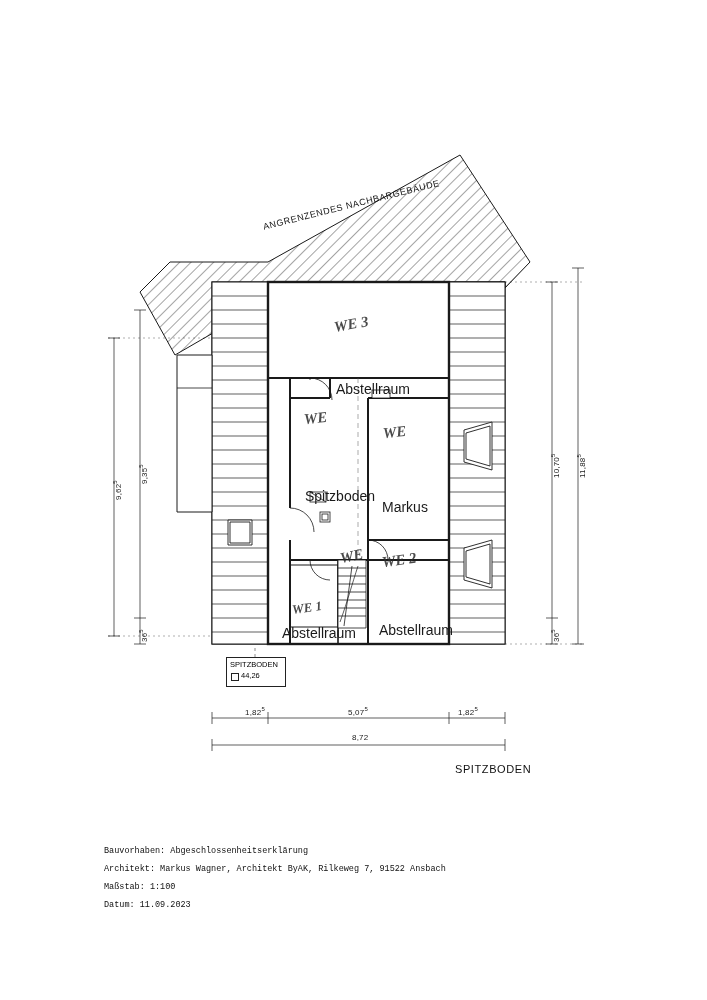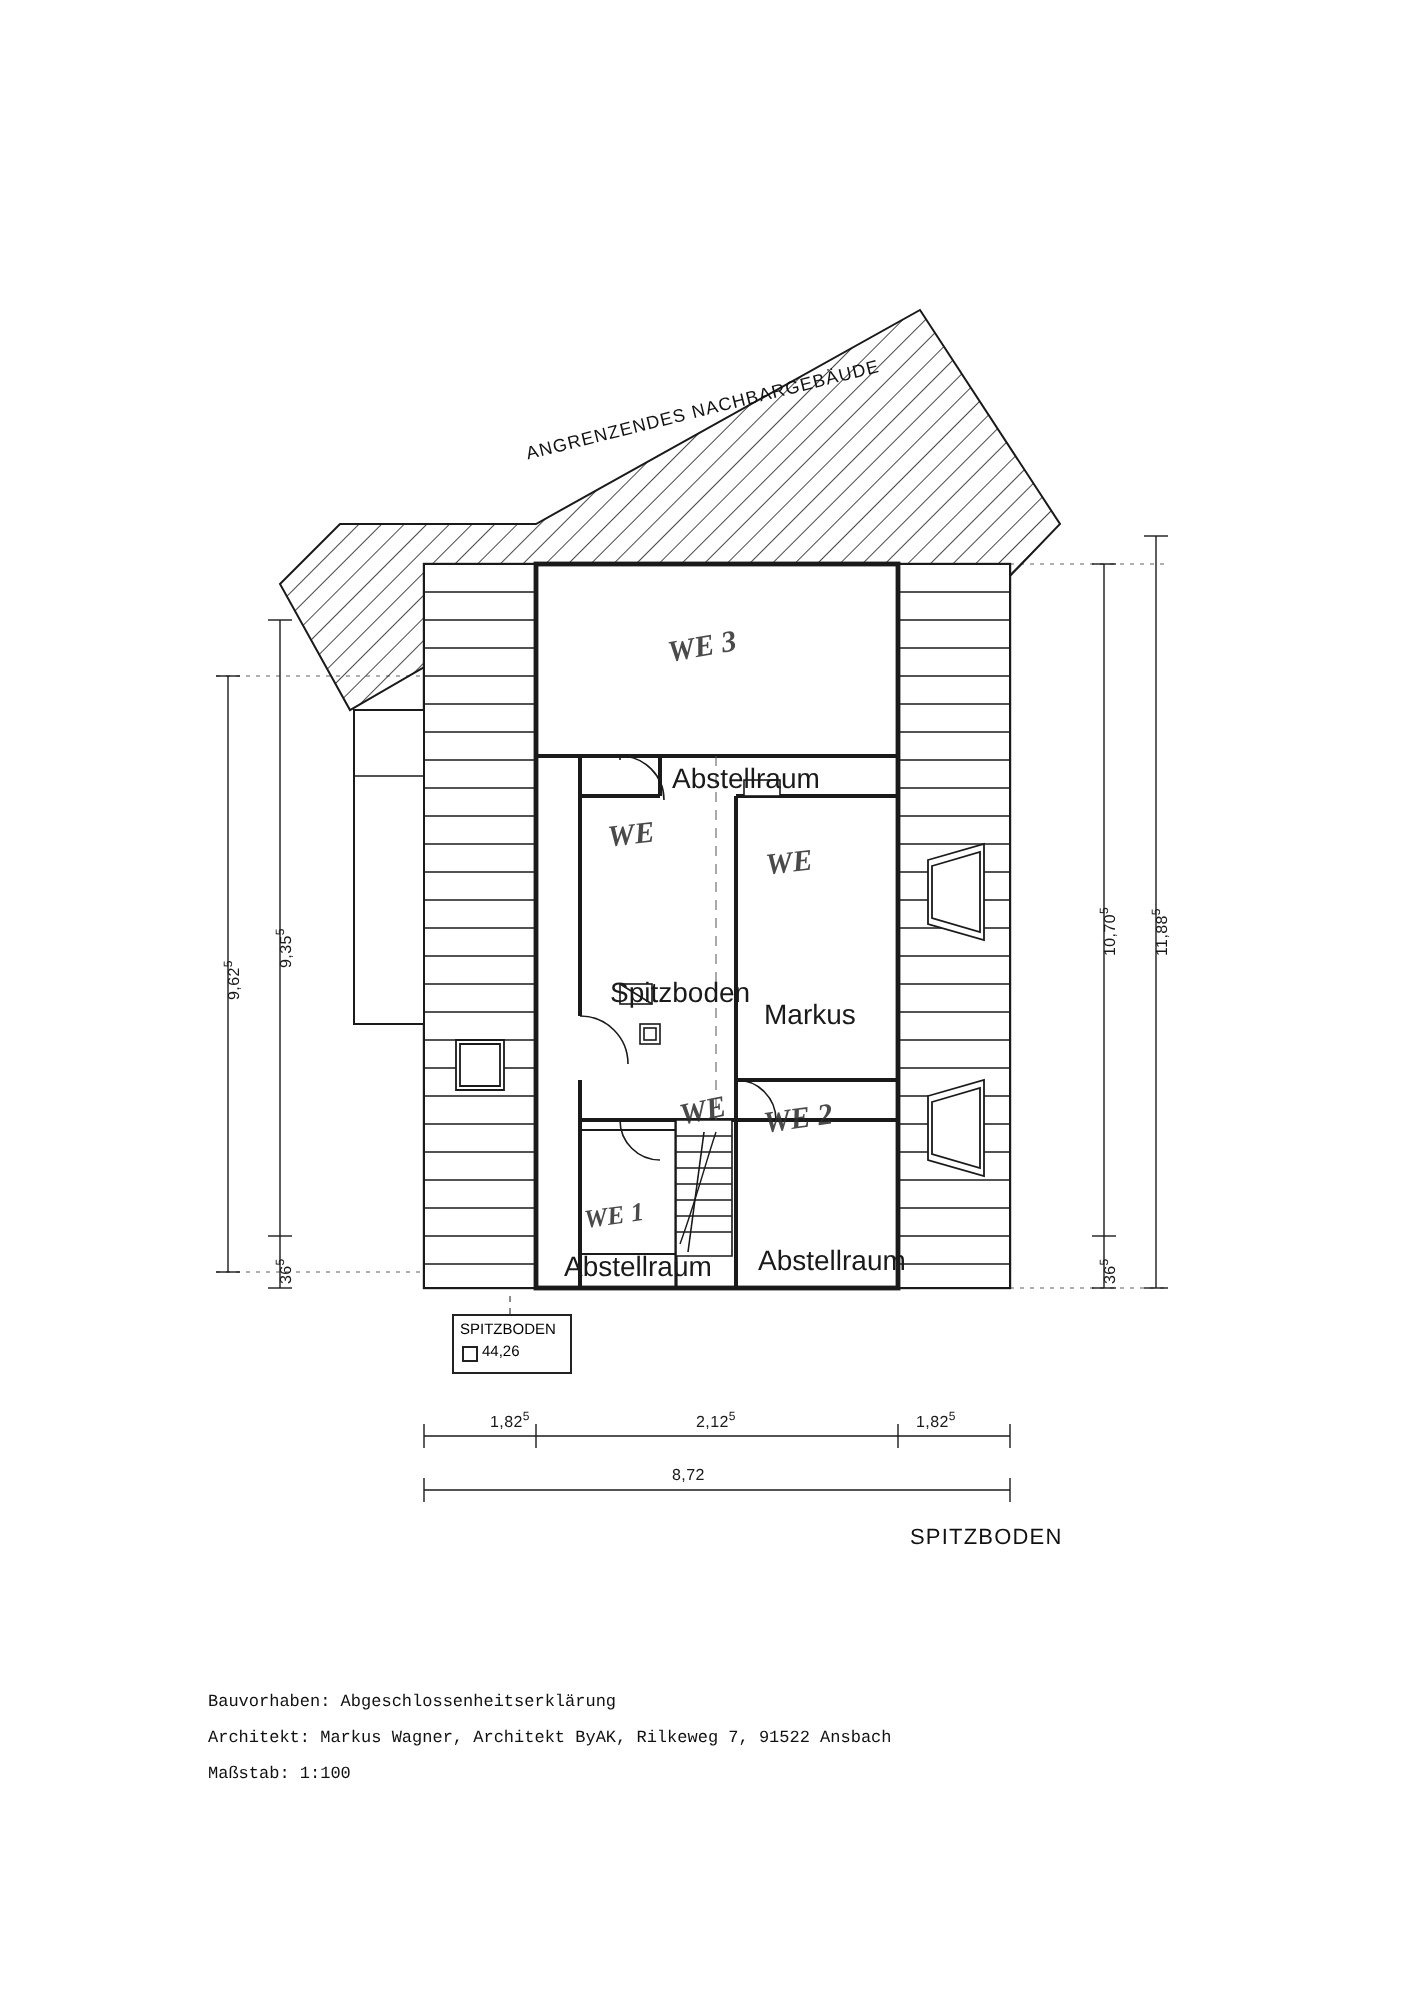--- a/index.html
+++ b/index.html
@@ -269,34 +269,35 @@
     <span>10,70</span><sup>5</sup>
   </div>
   <div class="lbl dim vert" style="left:550px;top:642px;">
     <span>36</span><sup>5</sup>
   </div>
 
   <div class="lbl dim" style="left:245px;top:706px;">
     <span>1,82</span><sup>5</sup>
   </div>
   <div class="lbl dim" style="left:348px;top:706px;">
-    <span>2,12</span><sup>5</sup>
+    <span>5,07</span><sup>5</sup>
   </div>
   <div class="lbl dim" style="left:458px;top:706px;">
     <span>1,82</span><sup>5</sup>
   </div>
-  <div class="lbl dim" style="left:336px;top:733px;">8,72</div>
+  <div class="lbl dim" style="left:352px;top:733px;">8,72</div>
 
   <div class="legendbox">
     <div class="t1">SPITZBODEN</div>
     <div class="sq"></div>
     <div class="t2">44,26</div>
   </div>
 
   <div class="spitz-big">SPITZBODEN</div>
 
   <div class="footer">
     <div>Bauvorhaben: Abgeschlossenheitserklärung</div>
     <div>Architekt: Markus Wagner, Architekt ByAK, Rilkeweg 7, 91522 Ansbach</div>
     <div>Maßstab: 1:100</div>
+    <div>Datum: 11.09.2023</div>
   </div>
 
 </div>
 
 </body></html>

